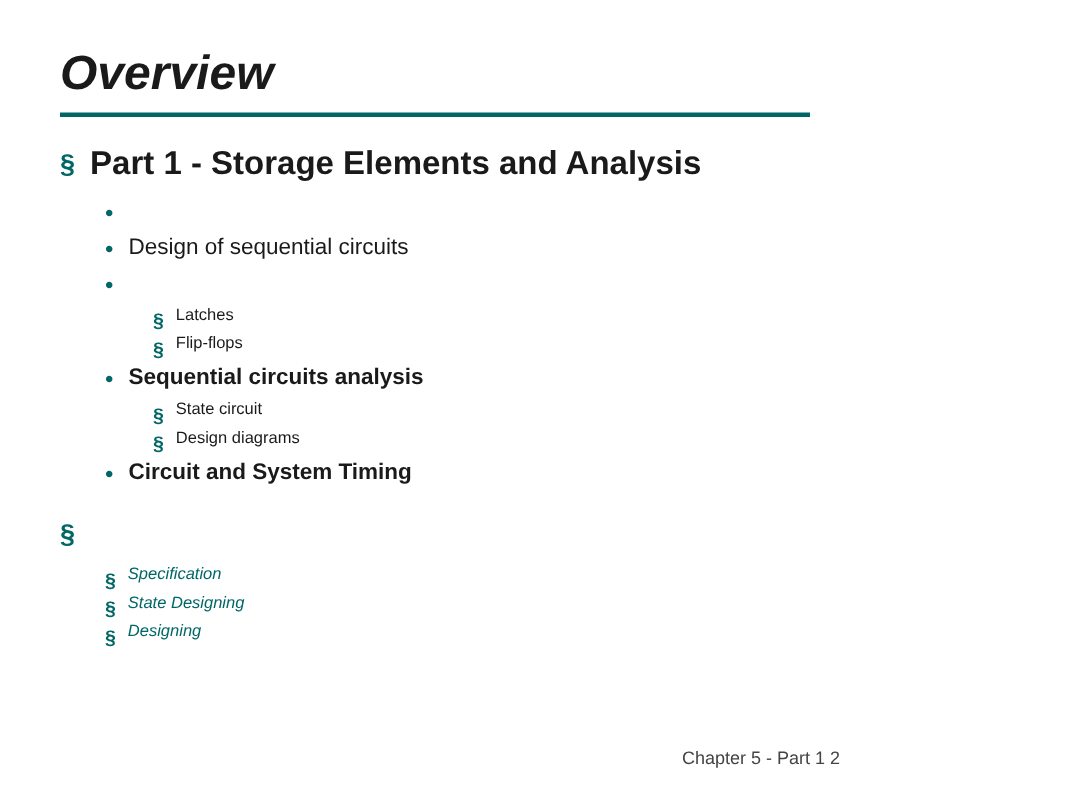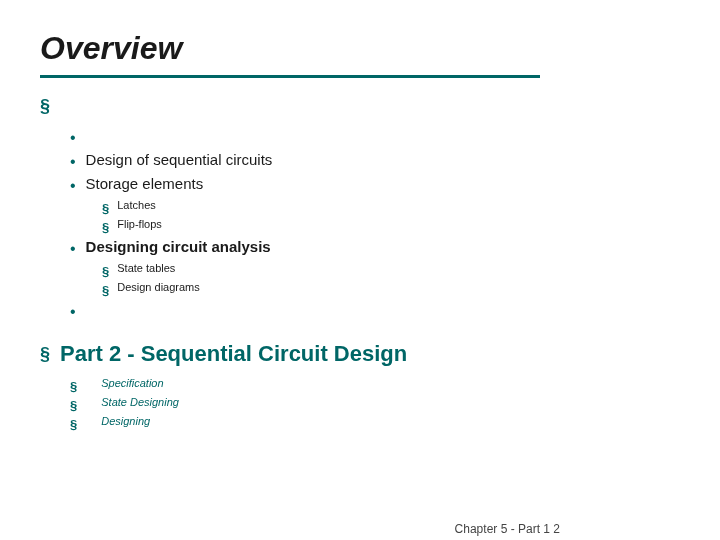--- a/index.html
+++ b/index.html
@@ -107,107 +107,106 @@
       font-size: 11px;
       color: #1a1a1a;
     }
 
     .bold-item {
       font-weight: bold;
     }
 
     .footer {
       position: absolute;
-      bottom: 4px;
+      bottom: 28px;
       right: 20px;
       font-size: 12px;
       color: #444;
     }
 
     .section2 .section-title {
       color: #006666;
     }
 
     .section2 .section-bullet {
       color: #006666;
     }
 
     .section2 .sub-item-bullet {
       color: #006666;
     }
 
     .section2 .sub-item-text {
       color: #006666;
       font-style: italic;
-      margin-left: 16px;
     }
   </style>
 </head>
 <body>
 
 <div class="slide">
   <h1 class="slide-title">Overview</h1>
   <div class="divider"></div>
 
   <div class="section">
     <div class="section-header">
       <span class="section-bullet">§</span>
+      <span class="section-title">Part 1 - Storage Elements and Analysis</span>
     </div>
     <div class="section-content">
 
       <div class="main-item">
         <span class="main-item-bullet">•</span>
       </div>
 
       <div class="main-item">
         <span class="main-item-bullet">•</span>
         <span class="main-item-text">Design of sequential circuits</span>
       </div>
 
       <div class="main-item">
         <span class="main-item-bullet">•</span>
-        <span class="main-item-text">Storage elements</span>
       </div>
       <div class="sub-items">
         <div class="sub-item">
           <span class="sub-item-bullet">§</span>
           <span class="sub-item-text">Latches</span>
         </div>
         <div class="sub-item">
           <span class="sub-item-bullet">§</span>
           <span class="sub-item-text">Flip-flops</span>
         </div>
       </div>
 
       <div class="main-item">
         <span class="main-item-bullet">•</span>
-        <span class="main-item-text bold-item">Designing circuit analysis</span>
+        <span class="main-item-text bold-item">Sequential circuits analysis</span>
       </div>
       <div class="sub-items">
         <div class="sub-item">
           <span class="sub-item-bullet">§</span>
-          <span class="sub-item-text">State tables</span>
+          <span class="sub-item-text">State circuit</span>
         </div>
         <div class="sub-item">
           <span class="sub-item-bullet">§</span>
           <span class="sub-item-text">Design diagrams</span>
         </div>
       </div>
 
       <div class="main-item">
         <span class="main-item-bullet">•</span>
+        <span class="main-item-text bold-item">Circuit and System Timing</span>
       </div>
 
     </div>
   </div>
 
   <div class="section section2">
     <div class="section-header">
       <span class="section-bullet">§</span>
-      <span class="section-title">Part 2 - Sequential Circuit Design</span>
     </div>
     <div class="sub-items" style="padding-left: 30px;">
       <div class="sub-item">
         <span class="sub-item-bullet">§</span>
         <span class="sub-item-text">Specification</span>
       </div>
       <div class="sub-item">
         <span class="sub-item-bullet">§</span>
         <span class="sub-item-text">State Designing</span>
       </div>

